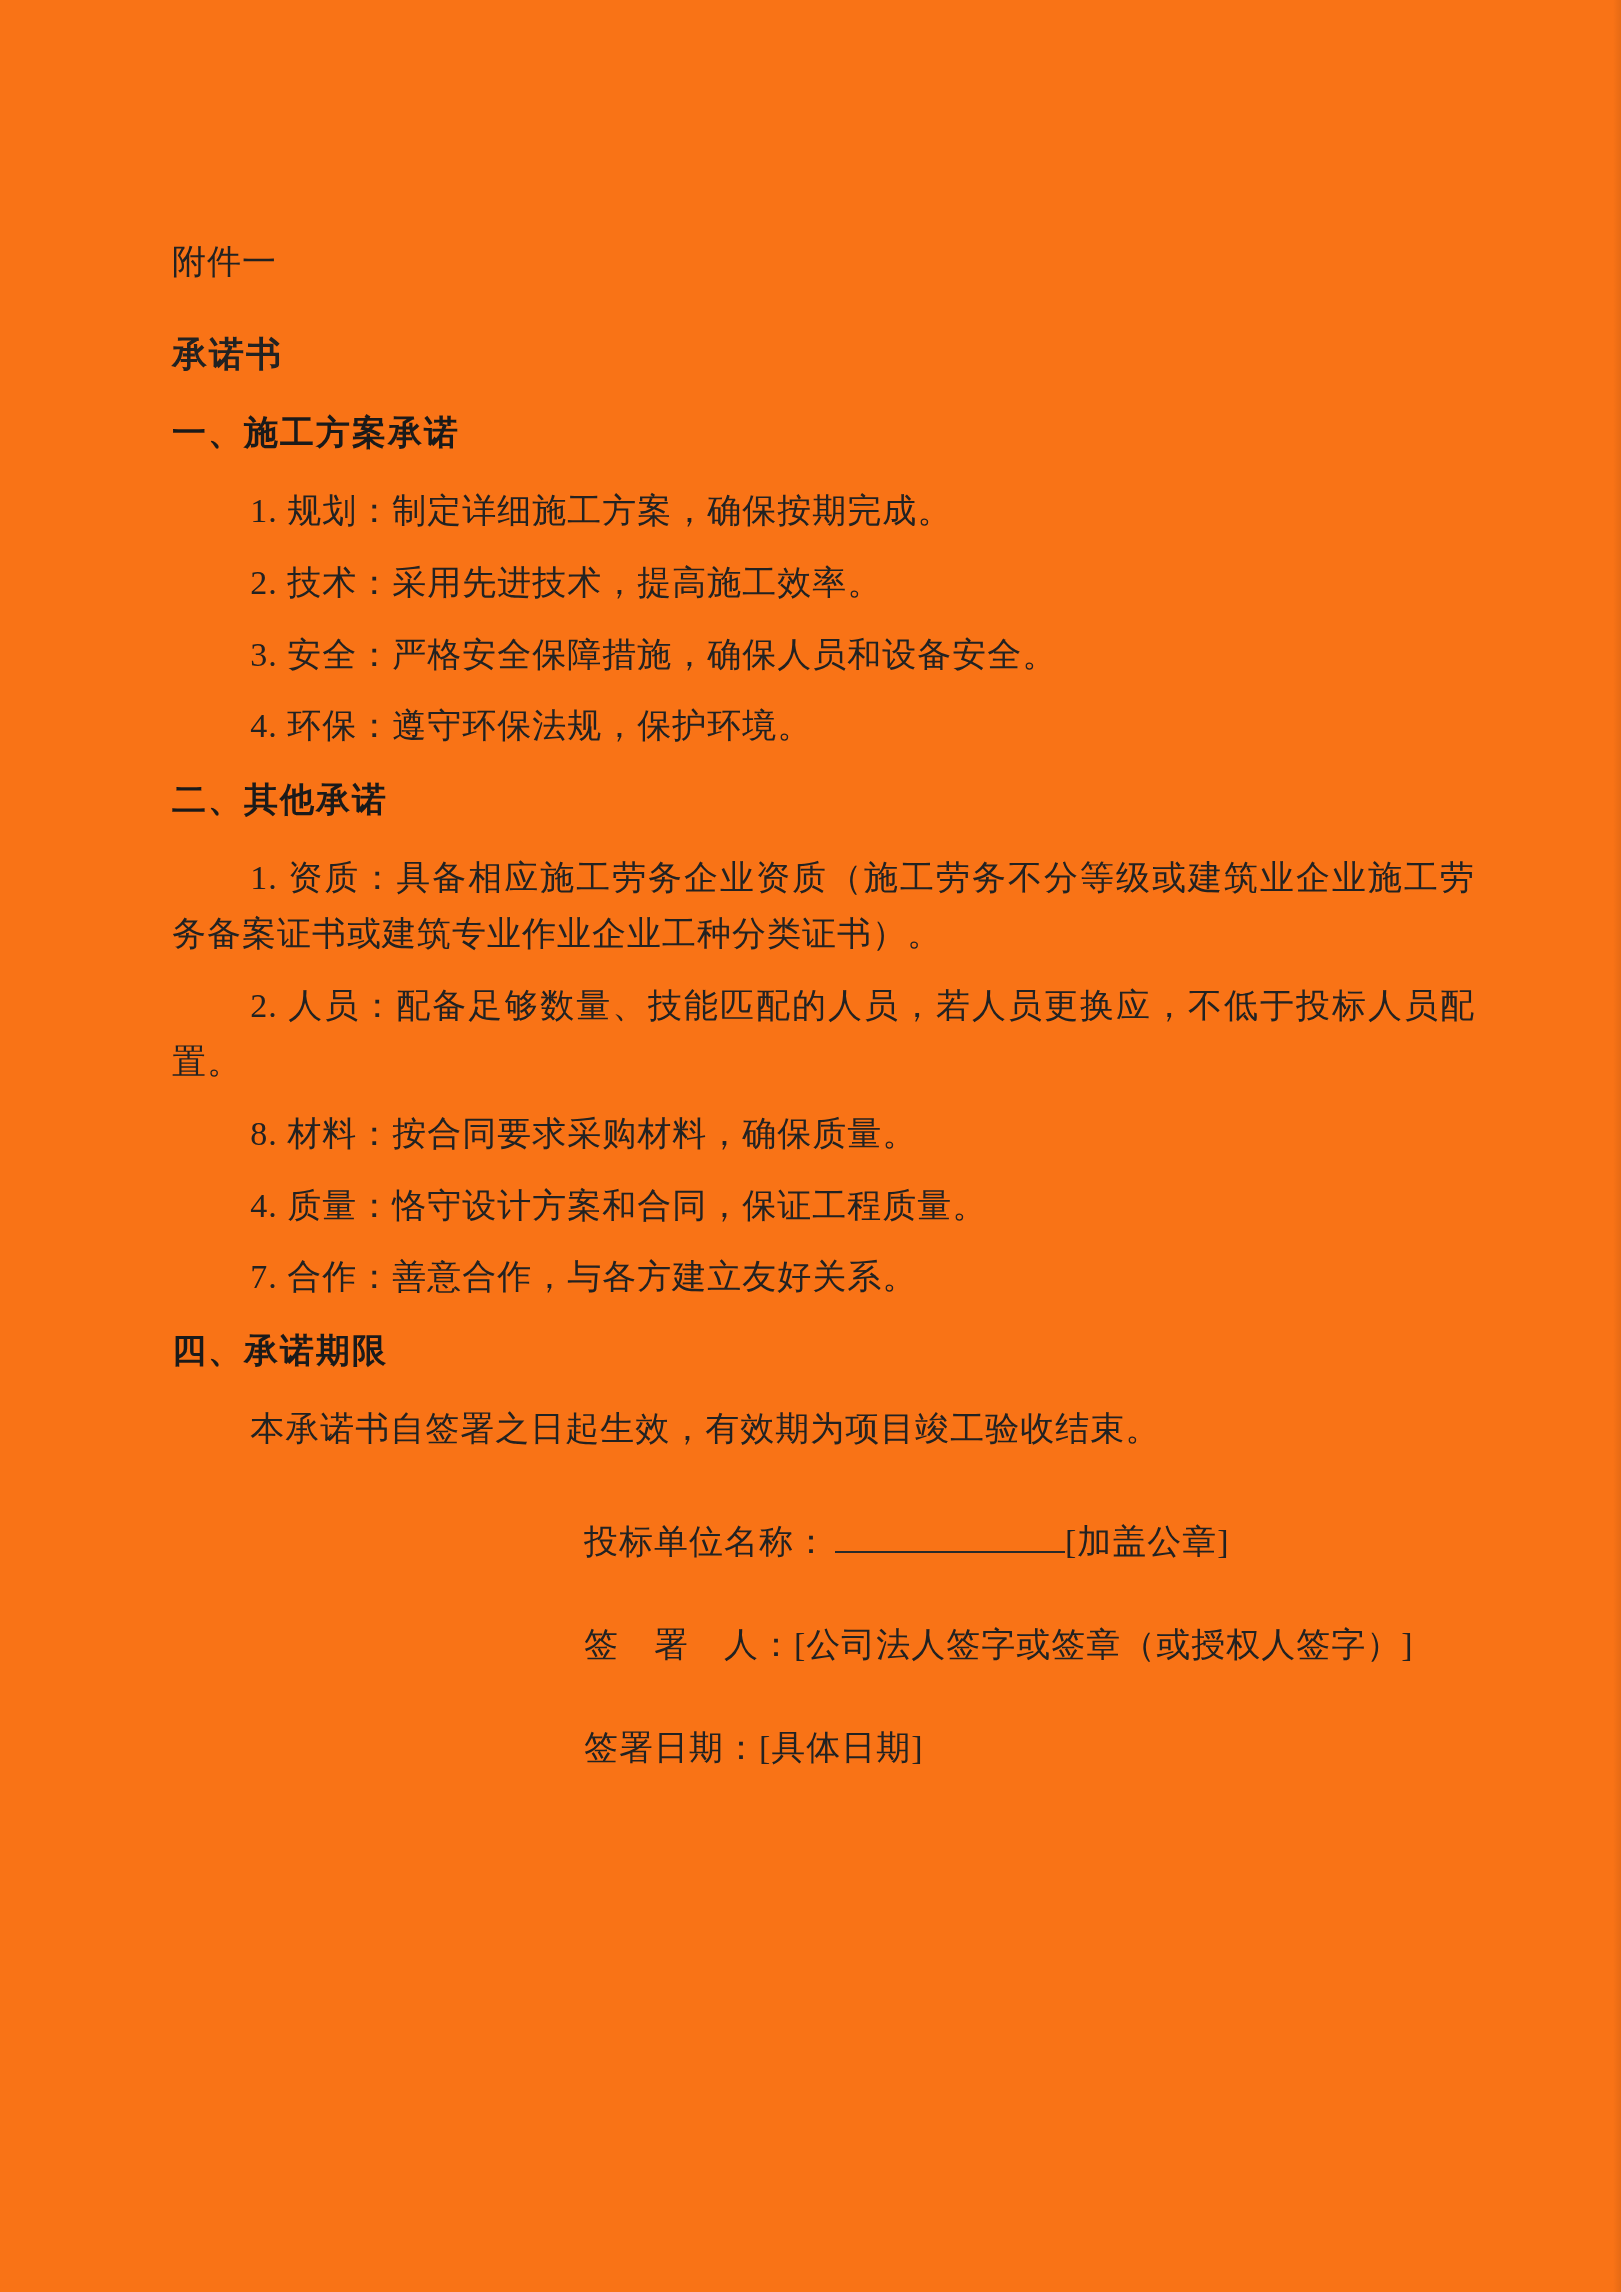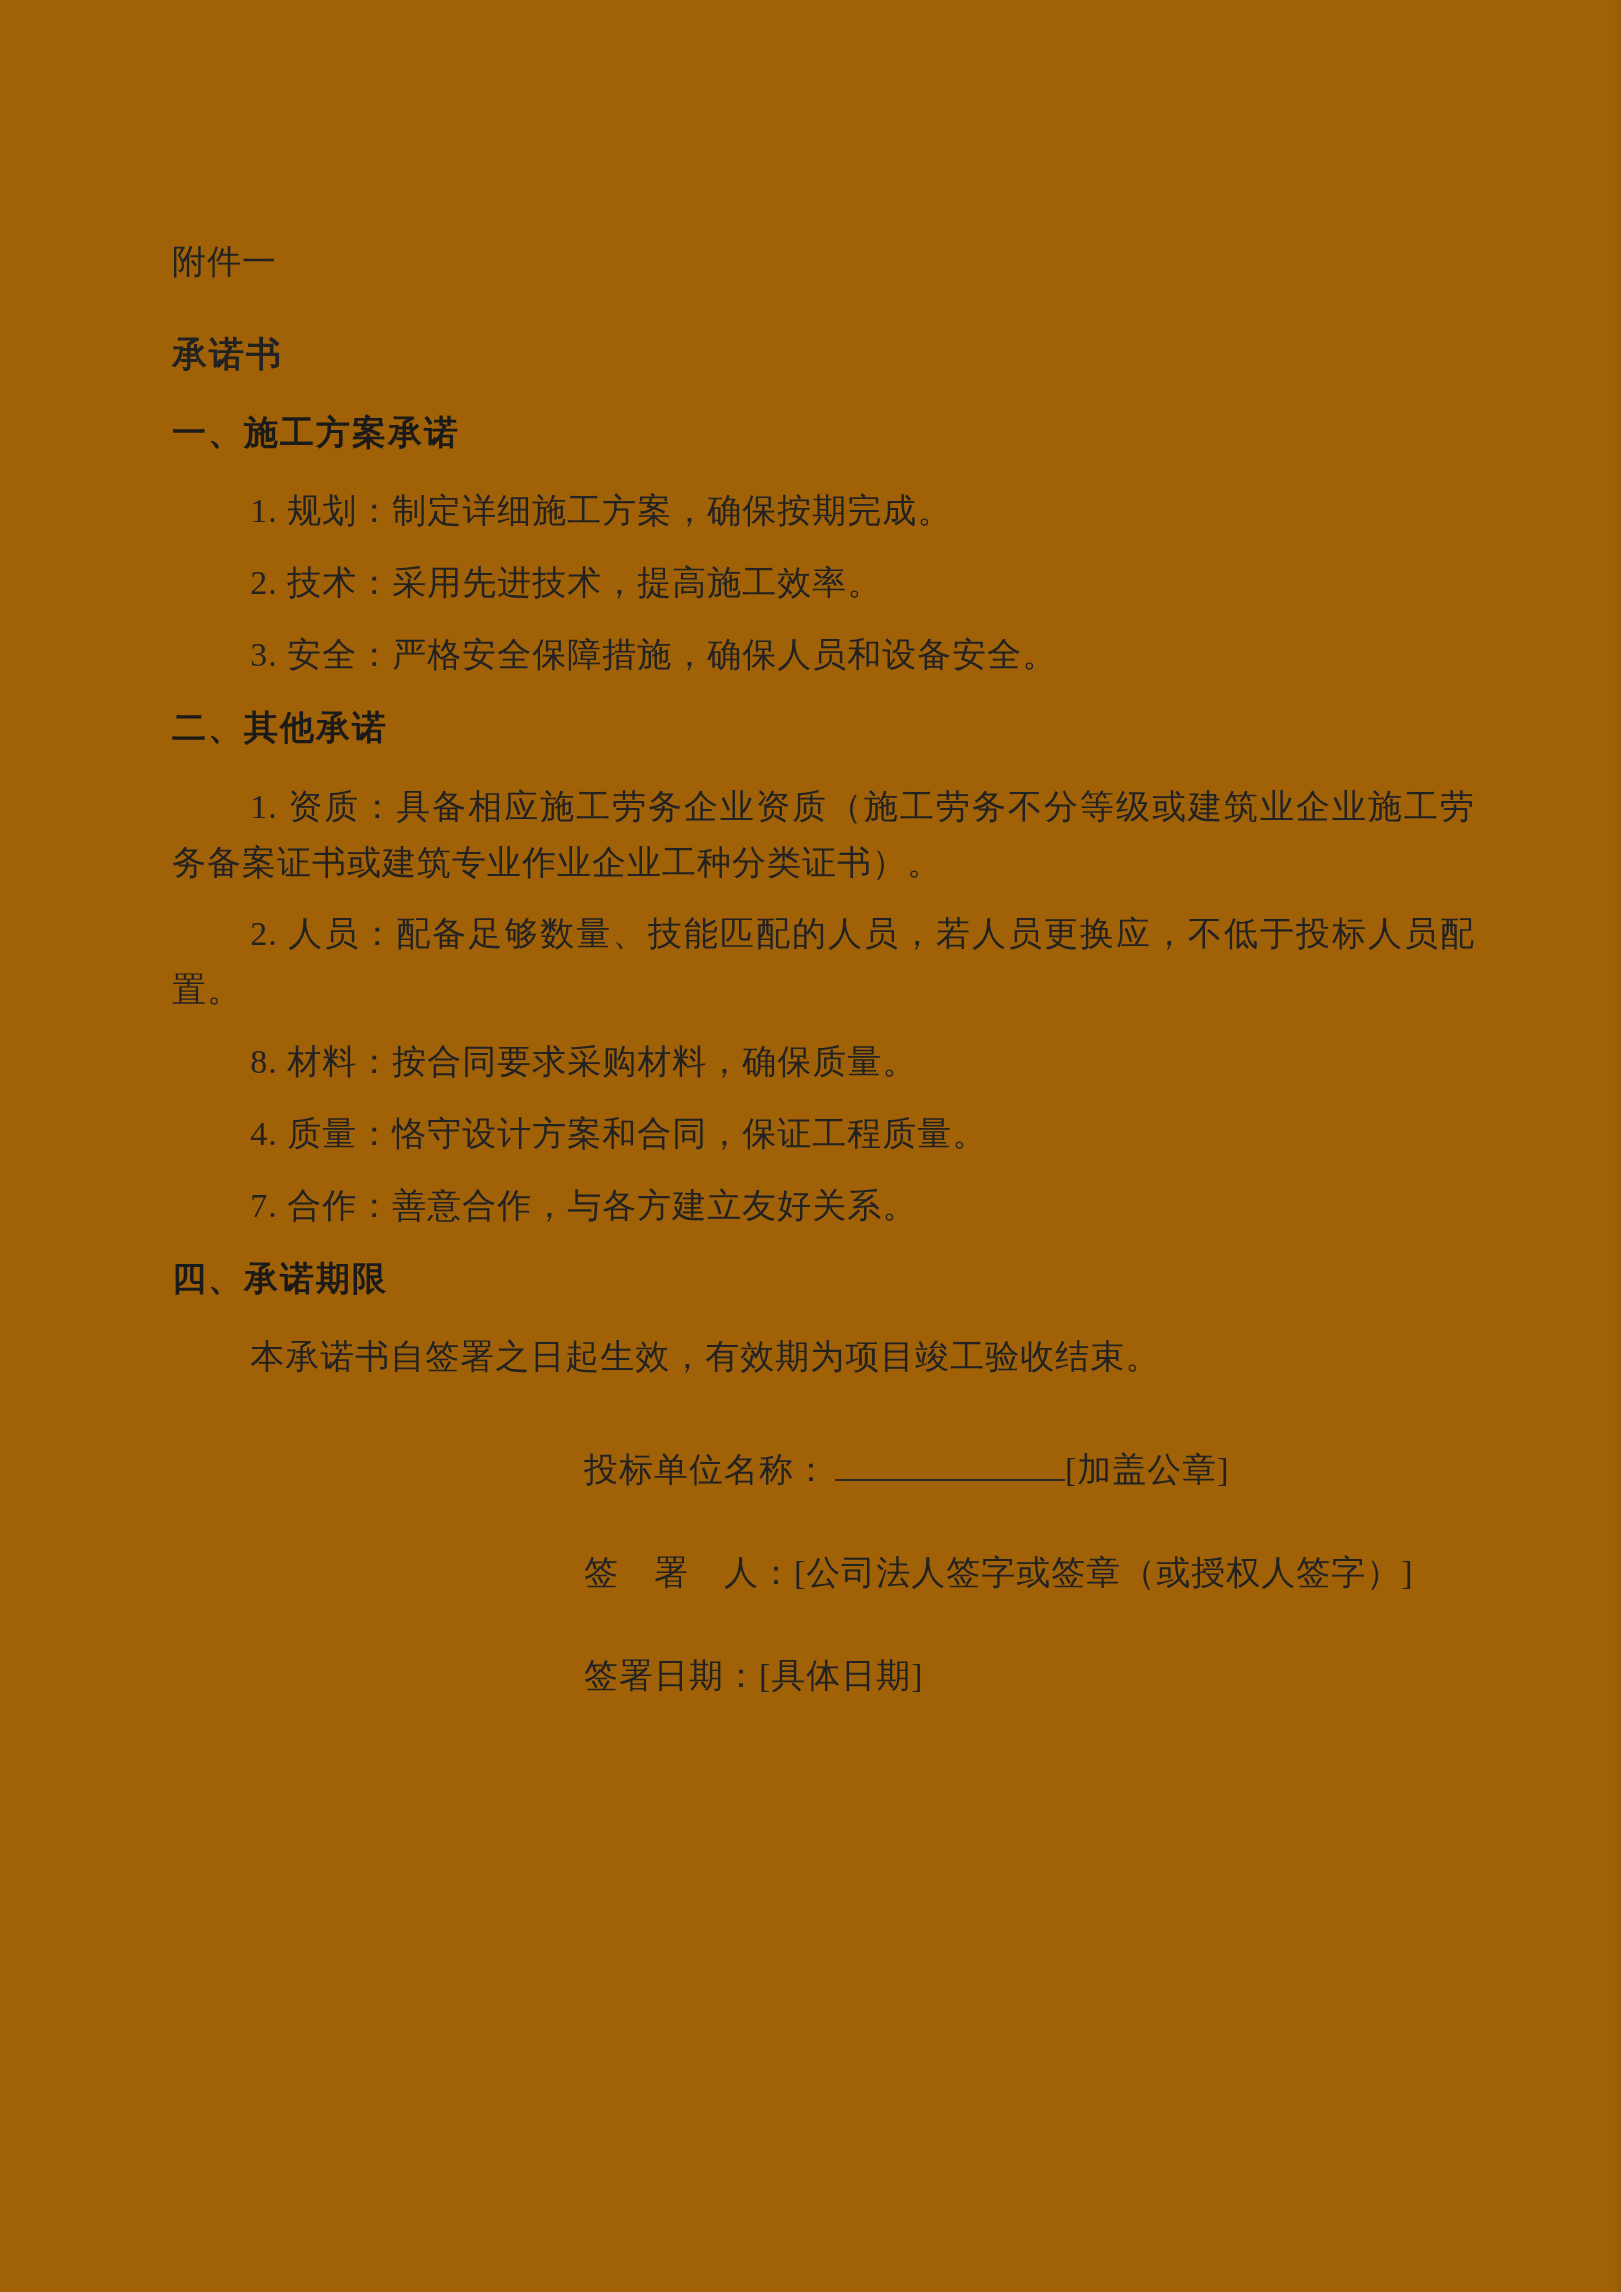--- a/index.html
+++ b/index.html
@@ -5,21 +5,21 @@
   html, body {
     margin: 0;
     padding: 0;
     background: #ffffff;
   }
   .page {
     position: relative;
     width: 1621px;
     height: 2293px;
     box-sizing: border-box;
-    background: #a16207;
+    background: #f97316;
     padding: 235px 146px 0 172px;
     font-family: "Liberation Serif", "DejaVu Serif", serif;
     color: #222222;
     font-size: 34px;
     letter-spacing: 1px;
     overflow: hidden;
   }
   
   .page::after {
     content: "";
@@ -83,20 +83,21 @@
 
   <div class="attachment">附件一</div>
 
   <div class="doc-title">承诺书</div>
 
   <div>
     <h2 class="sec-heading first">一、施工方案承诺</h2>
     <p class="body-par">1. 规划：制定详细施工方案，确保按期完成。</p>
     <p class="body-par">2. 技术：采用先进技术，提高施工效率。</p>
     <p class="body-par">3. 安全：严格安全保障措施，确保人员和设备安全。</p>
+    <p class="body-par">4. 环保：遵守环保法规，保护环境。</p>
   </div>
 
   <div>
     <h2 class="sec-heading">二、其他承诺</h2>
     <p class="body-par">1. 资质：具备相应施工劳务企业资质（施工劳务不分等级或建筑业企业施工劳务备案证书或建筑专业作业企业工种分类证书）。</p>
     <p class="body-par">2. 人员：配备足够数量、技能匹配的人员，若人员更换应，不低于投标人员配置。</p>
     <p class="body-par">8. 材料：按合同要求采购材料，确保质量。</p>
     <p class="body-par">4. 质量：恪守设计方案和合同，保证工程质量。</p>
     <p class="body-par">7. 合作：善意合作，与各方建立友好关系。</p>
   </div>

